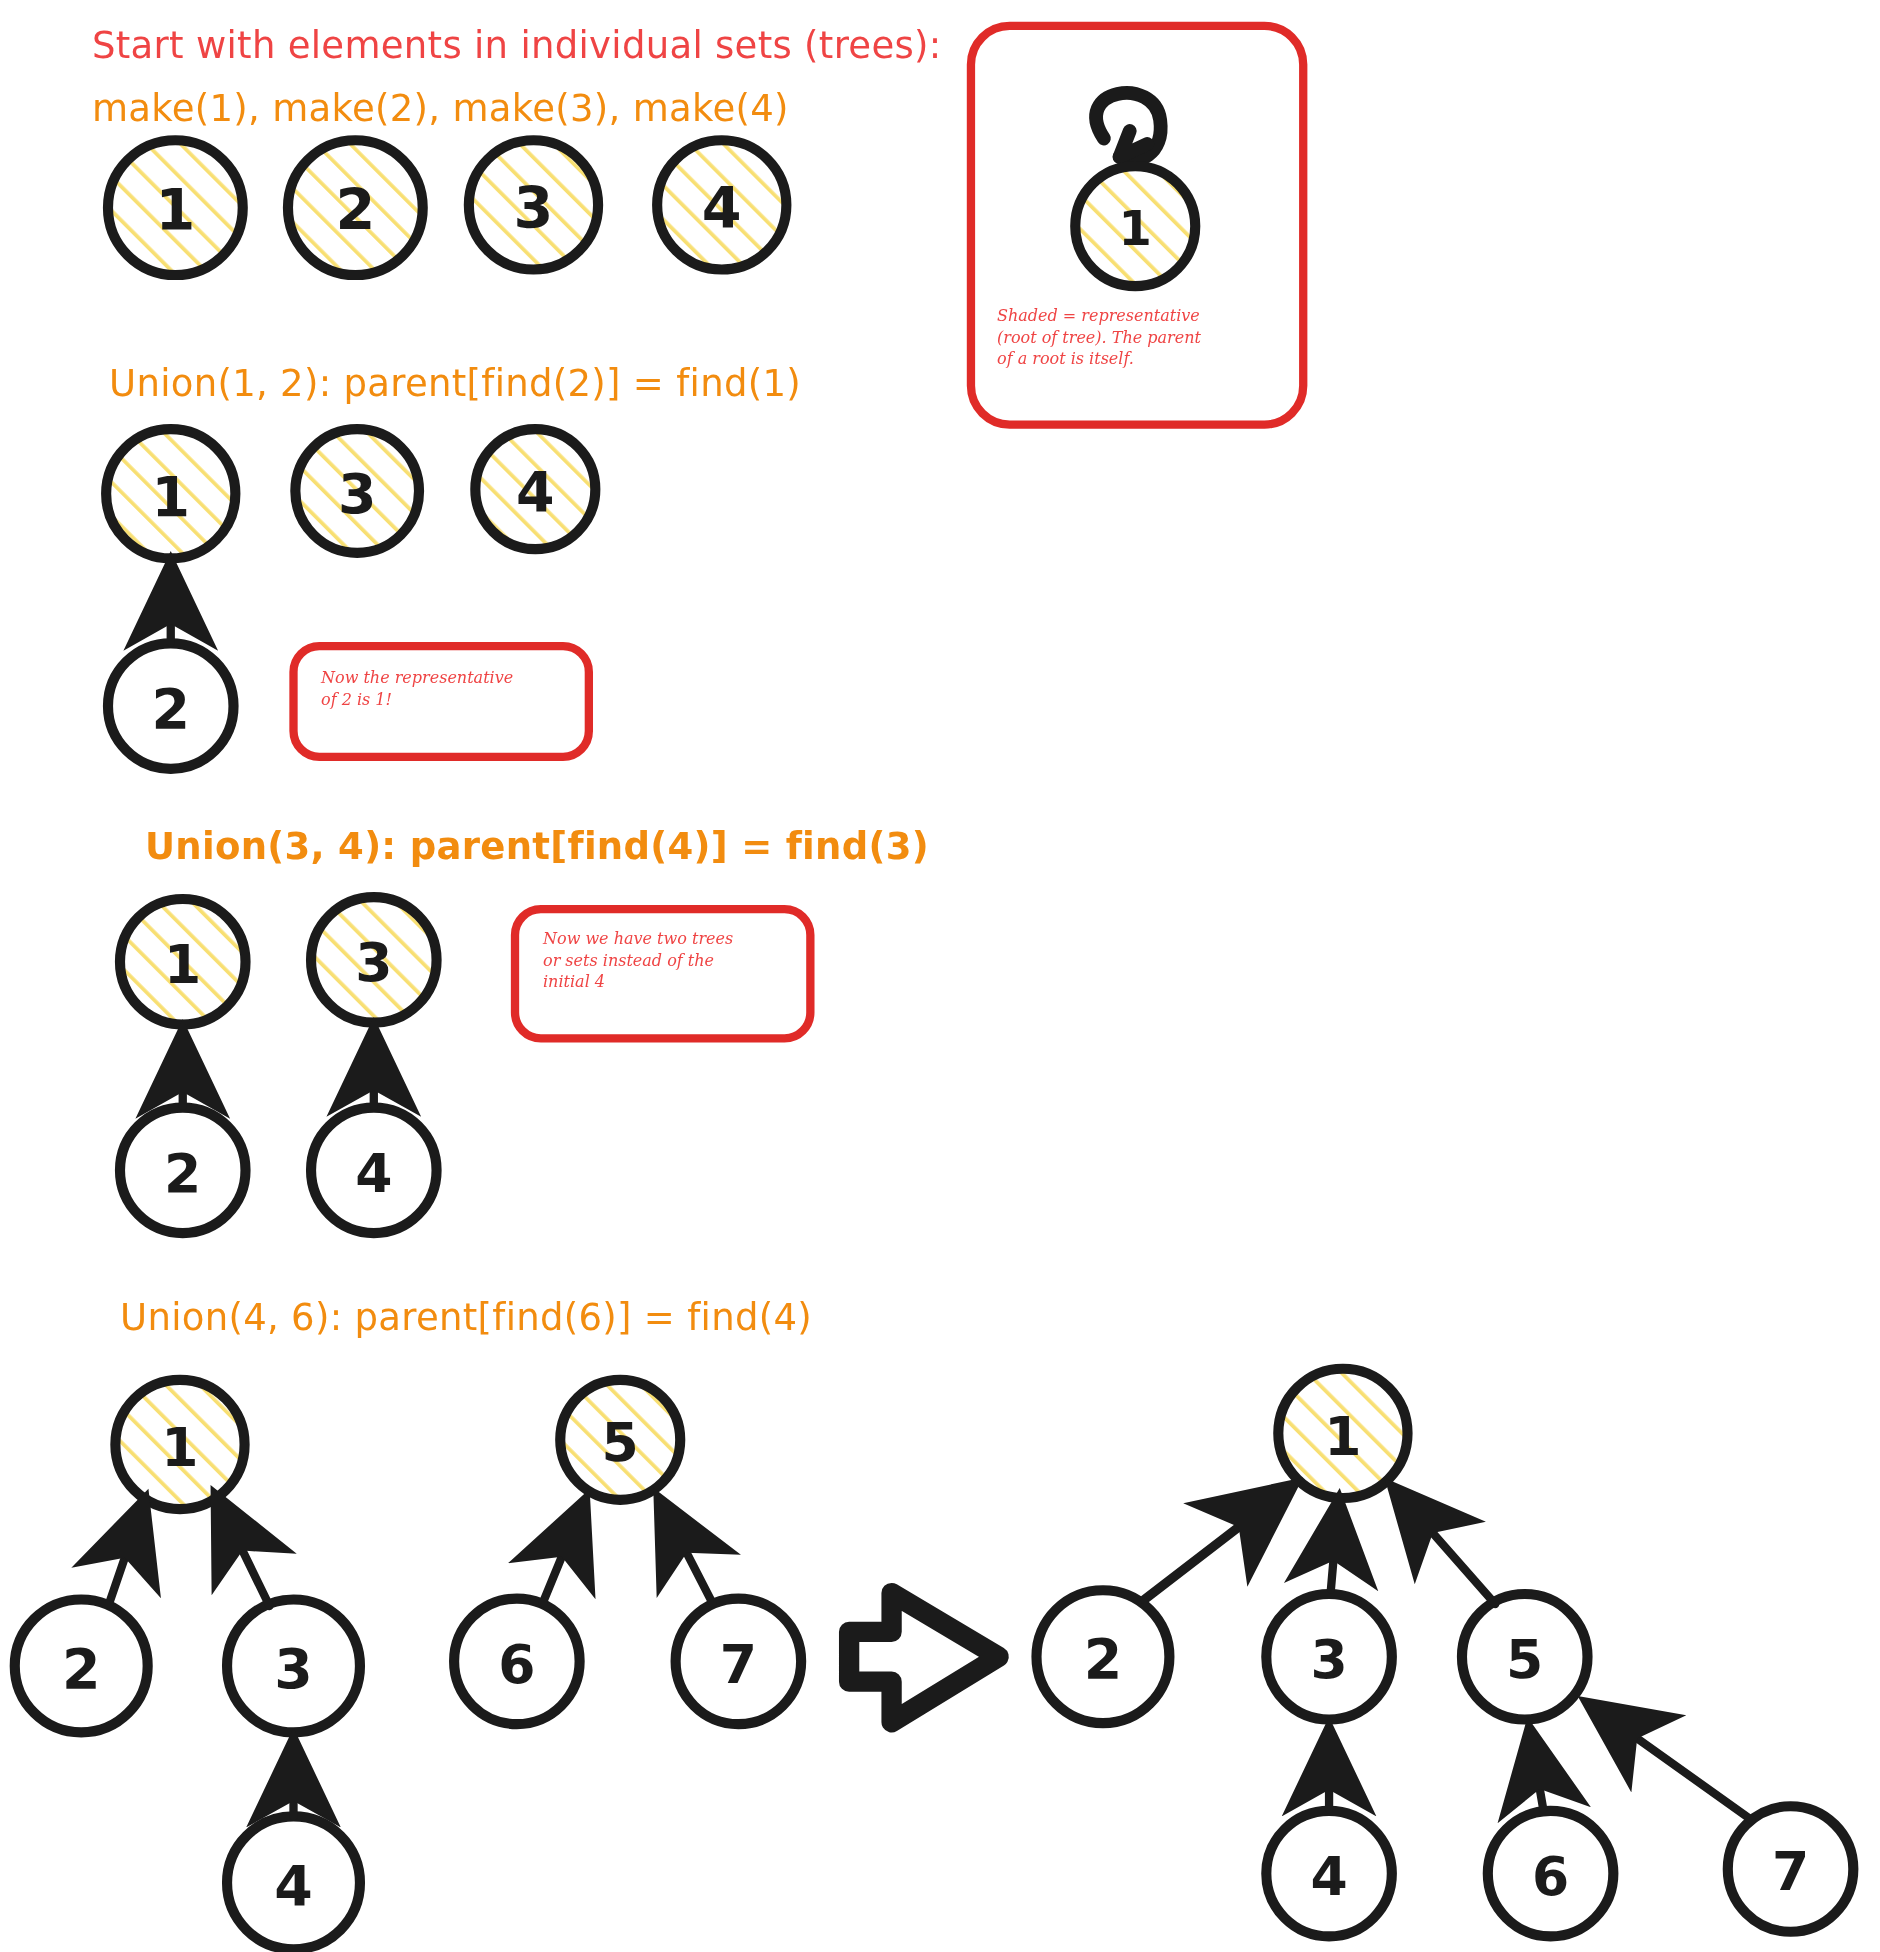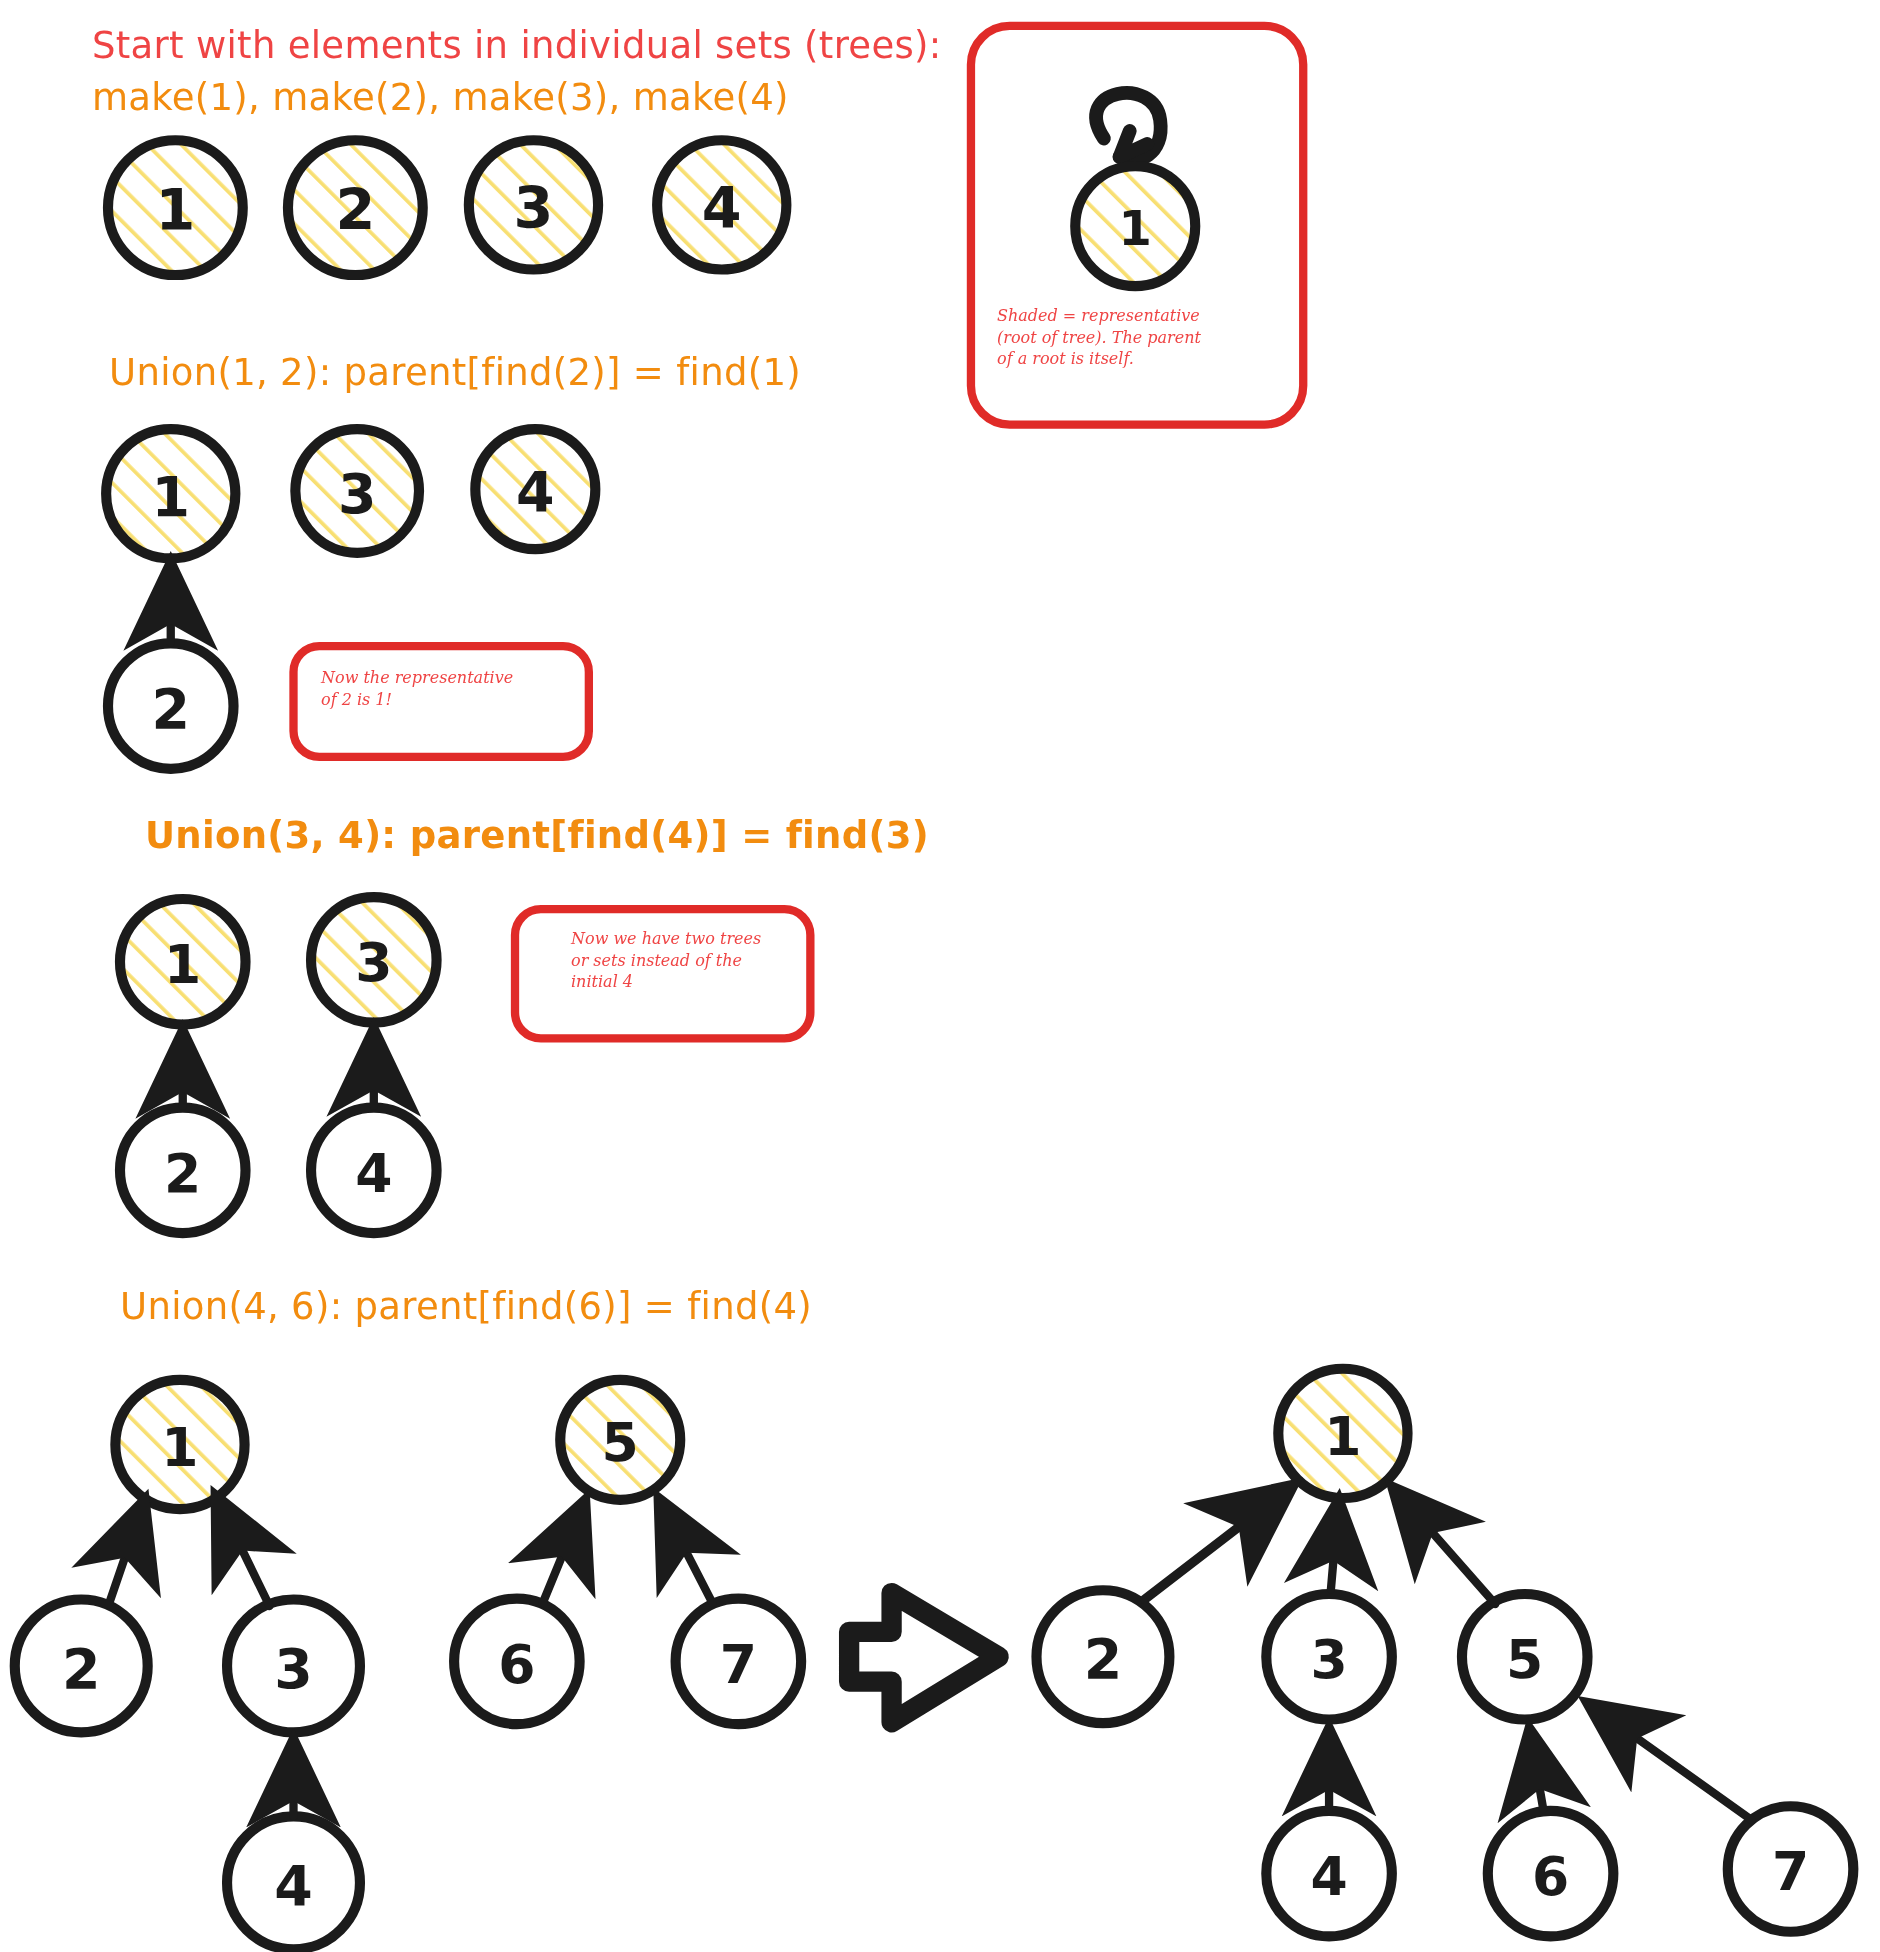--- a/index.html
+++ b/index.html
@@ -29,20 +29,21 @@
     color: #ef4444;
     font-size: 37px;
     font-family: "DejaVu Sans", sans-serif;
     letter-spacing: 0.3px;
   }
   .hdr-orange {
     color: #F28C0F;
     font-size: 37px;
     font-family: "DejaVu Sans", sans-serif;
     letter-spacing: 0.3px;
+    margin-top: 11px;
   }
   .note-red {
     color: #ef4444;
     font-size: 16px;
     font-family: "DejaVu Serif", serif;
     font-style: italic;
     line-height: 1.35;
   }
   svg text.nodelbl {
     font-family: "DejaVu Sans", sans-serif;
@@ -229,21 +230,21 @@
 
 <div class="hdr-orange" style="left:92px; top:74px;">make(1), make(2), make(3), make(4)</div>
 
 <div class="hdr-orange" style="left:109px; top:349px;">Union(1, 2): parent[find(2)] = find(1)</div>
 
 <div class="note-red" style="left:321px; top:667px; width:258px;">Now the representative
 of 2 is 1!</div>
 
 <div class="hdr-orange" style="left:145px; top:812px;font-weight:bold;">Union(3, 4): parent[find(4)] = find(3)</div>
 
-<div class="note-red" style="left:543px; top:928px; width:254px;margin-left:28px;">Now we have two trees
+<div class="note-red" style="left:543px; top:928px; width:254px;">Now we have two trees
 or sets instead of the
 initial 4</div>
 
 <div class="hdr-orange" style="left:120px; top:1283px;text-align:center;">Union(4, 6): parent[find(6)] = find(4)</div>
 
 <div class="note-red" style="left:997px; top:305px; width:295px;">Shaded = representative
 (root of tree). The parent
 of a root is itself.</div>
 
 

